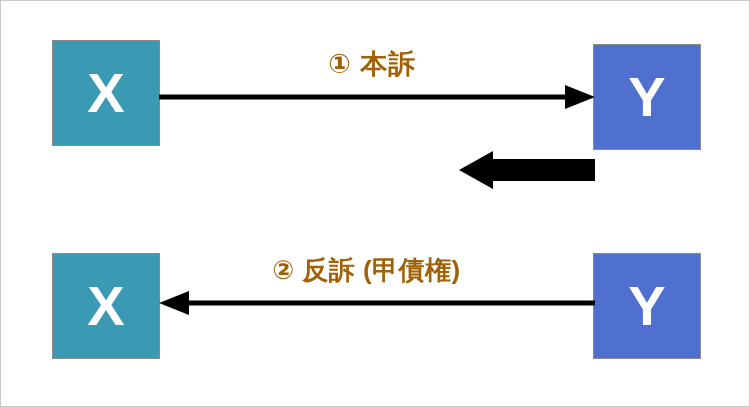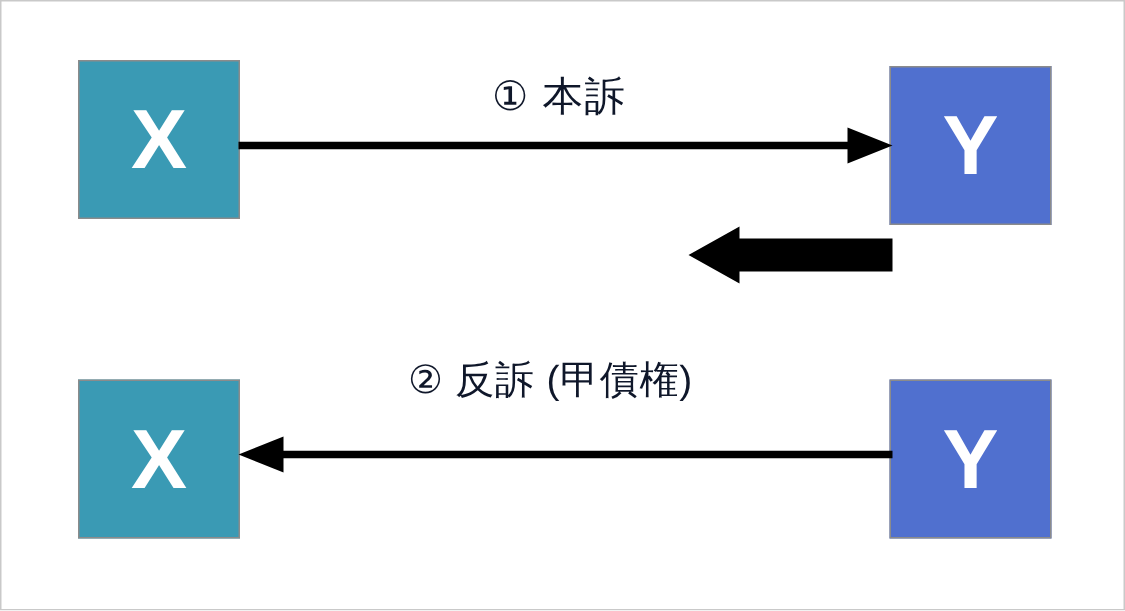--- a/index.html
+++ b/index.html
@@ -56,29 +56,29 @@
     position: absolute;
     overflow: visible;
   }
   #arrow-1 { left: 158px; top: 82px;  }
   #arrow-3 { left: 458px; top: 150px; }
   #arrow-2 { left: 158px; top: 288px; }
 
   
   .edge-label {
     position: absolute;
-    color: #0f172a;
-    font-weight: normal;
+    color: #a16207;
+    font-weight: bold;
     white-space: nowrap;
     font-family: "Liberation Sans", "DejaVu Sans", sans-serif;
     user-select: none;
   }
   #label-1 { left: 327px; top: 45px;  font-size: 27px; letter-spacing: 1px; }
   #label-3 { left: 491px; top: 193px; font-size: 25px; letter-spacing: 0.5px; }
-  #label-2 { left: 271px; top: 235px; font-size: 26px; letter-spacing: 0.5px; }
+  #label-2 { left: 271px; top: 252px; font-size: 26px; letter-spacing: 0.5px; }
 </style>
 </head>
 <body>
 
 <div id="canvas">
 
   <div class="party-box box-x" id="box-x-top">
     <span class="party-letter">X</span>
   </div>
 

